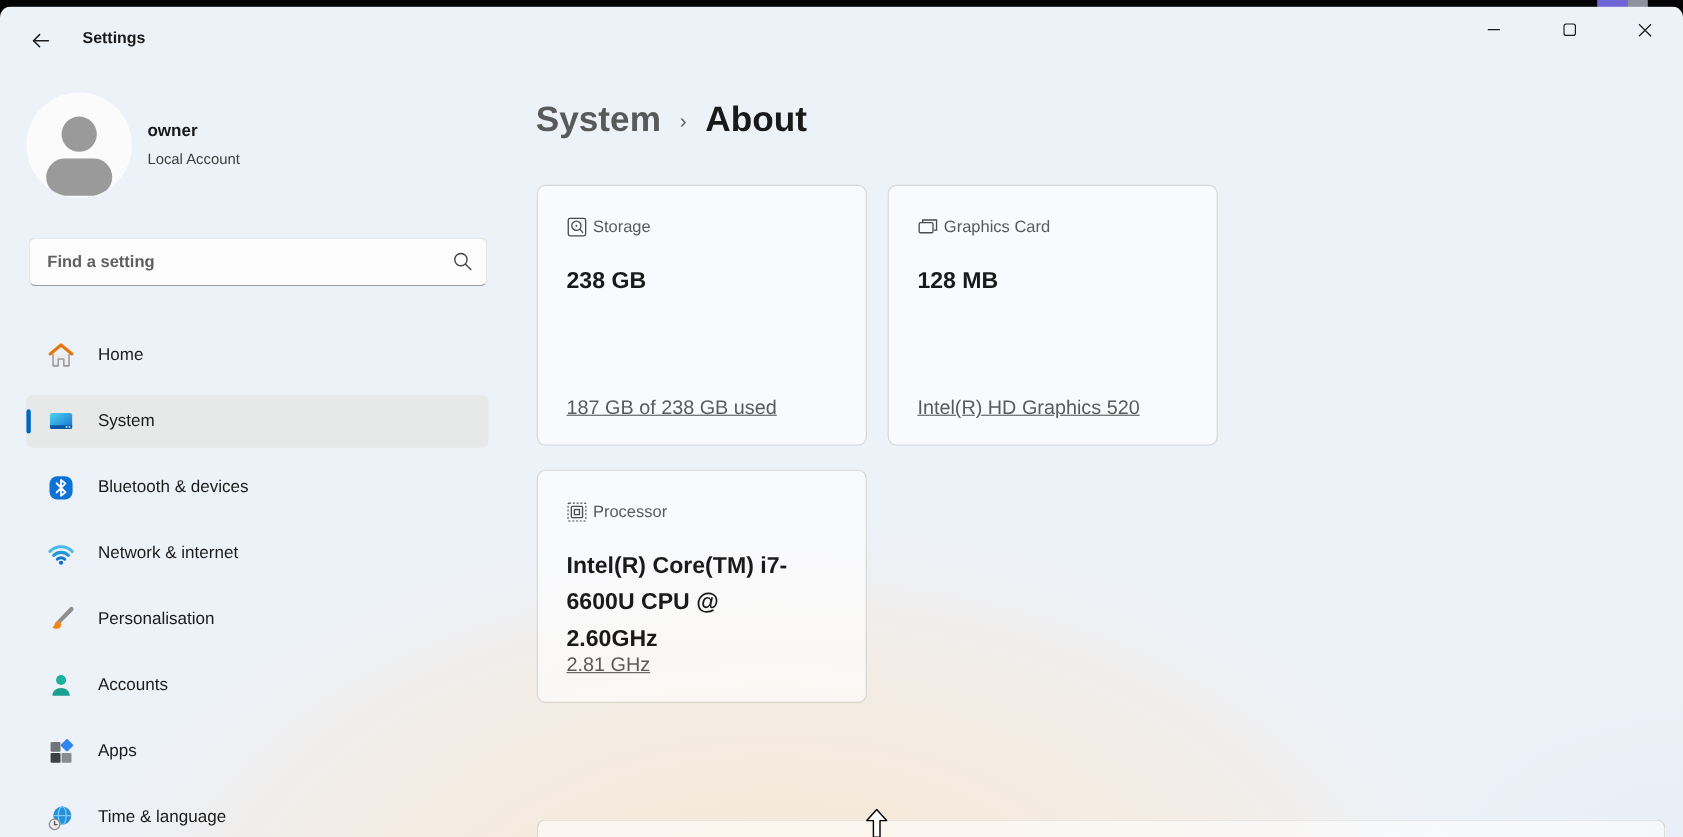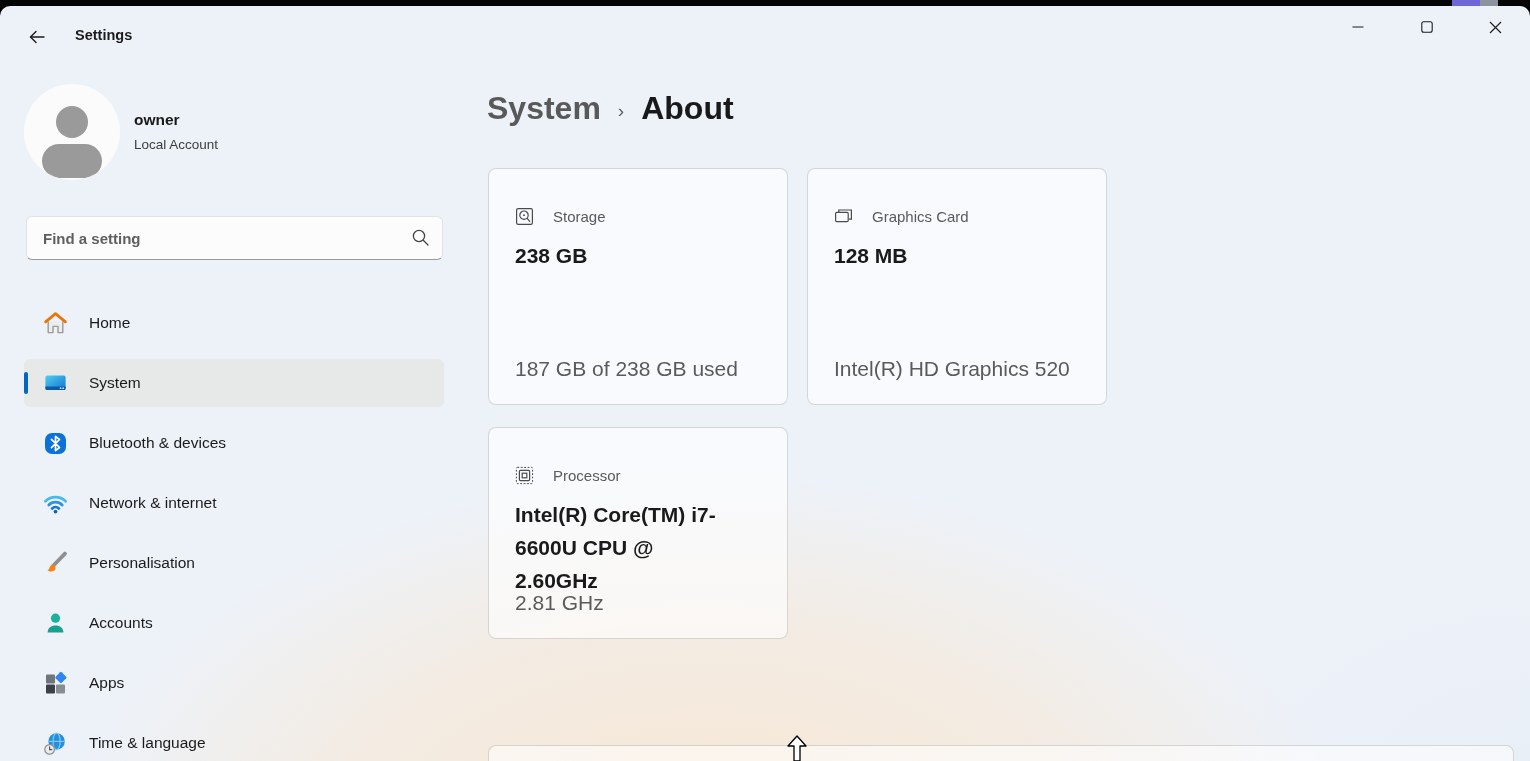--- a/index.html
+++ b/index.html
@@ -55,24 +55,24 @@
   .breadcrumb { position:absolute; left:487px; top:84px; display:flex; align-items:center; }
   .crumb-parent { font-size:32px; font-weight:600; color:#595959; cursor:pointer; }
   .crumb-sep { font-size:19px; color:#5f5f5f; margin:4px 17px 0 17px; }
   .crumb-current { font-size:32px; font-weight:700; color:#191919; }
 
   .card {
     position:absolute; width:300px; height:237px;
     background:rgba(255,255,255,0.62); border:1px solid rgba(170,170,165,0.45);
     border-radius:8px; cursor:pointer;
   }
-  .card-head { position:absolute; left:26px; top:38px; display:flex; align-items:center; gap:19px; }
+  .card-head { position:absolute; left:26px; top:28px; display:flex; align-items:center; gap:5px; }
   .card-label { font-size:15px; color:#5a5a5a; }
   .card-value { position:absolute; left:26px; top:70px; font-size:21px; font-weight:700; color:#1a1a1a; line-height:33px; width:214px; }
-  .card-footer { position:absolute; left:26px; bottom:23px; font-size:21px; color:#5a5a5a; }
+  .card-footer { position:absolute; left:26px; bottom:23px; font-size:18px; color:#5a5a5a;text-decoration:underline; }
 
   .partial-card {
     position:absolute; left:488px; top:739px; width:1026px; height:30px;
     background:rgba(255,255,255,0.55); border:1px solid rgba(170,170,165,0.45); border-bottom:none;
     border-radius:8px 8px 0 0;
   }
 
   .cursor { position:absolute; left:786px; top:729px; }
 </style>
 </head>

